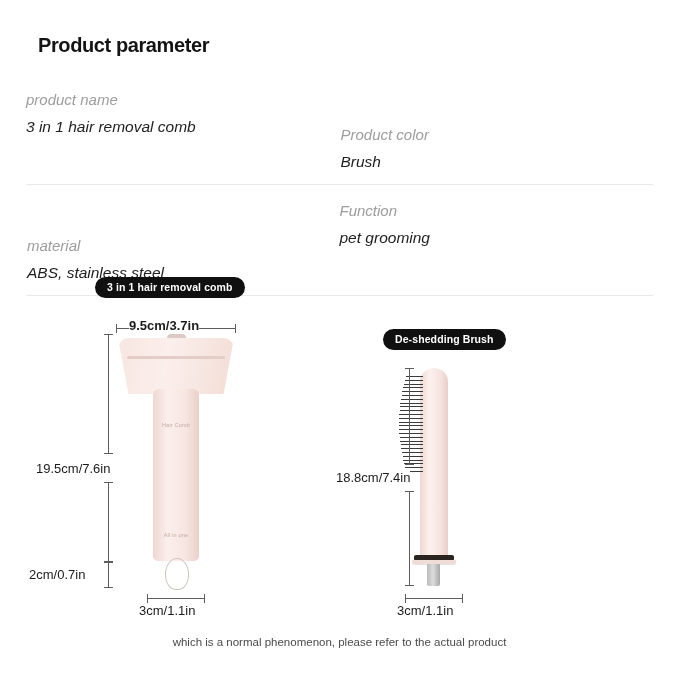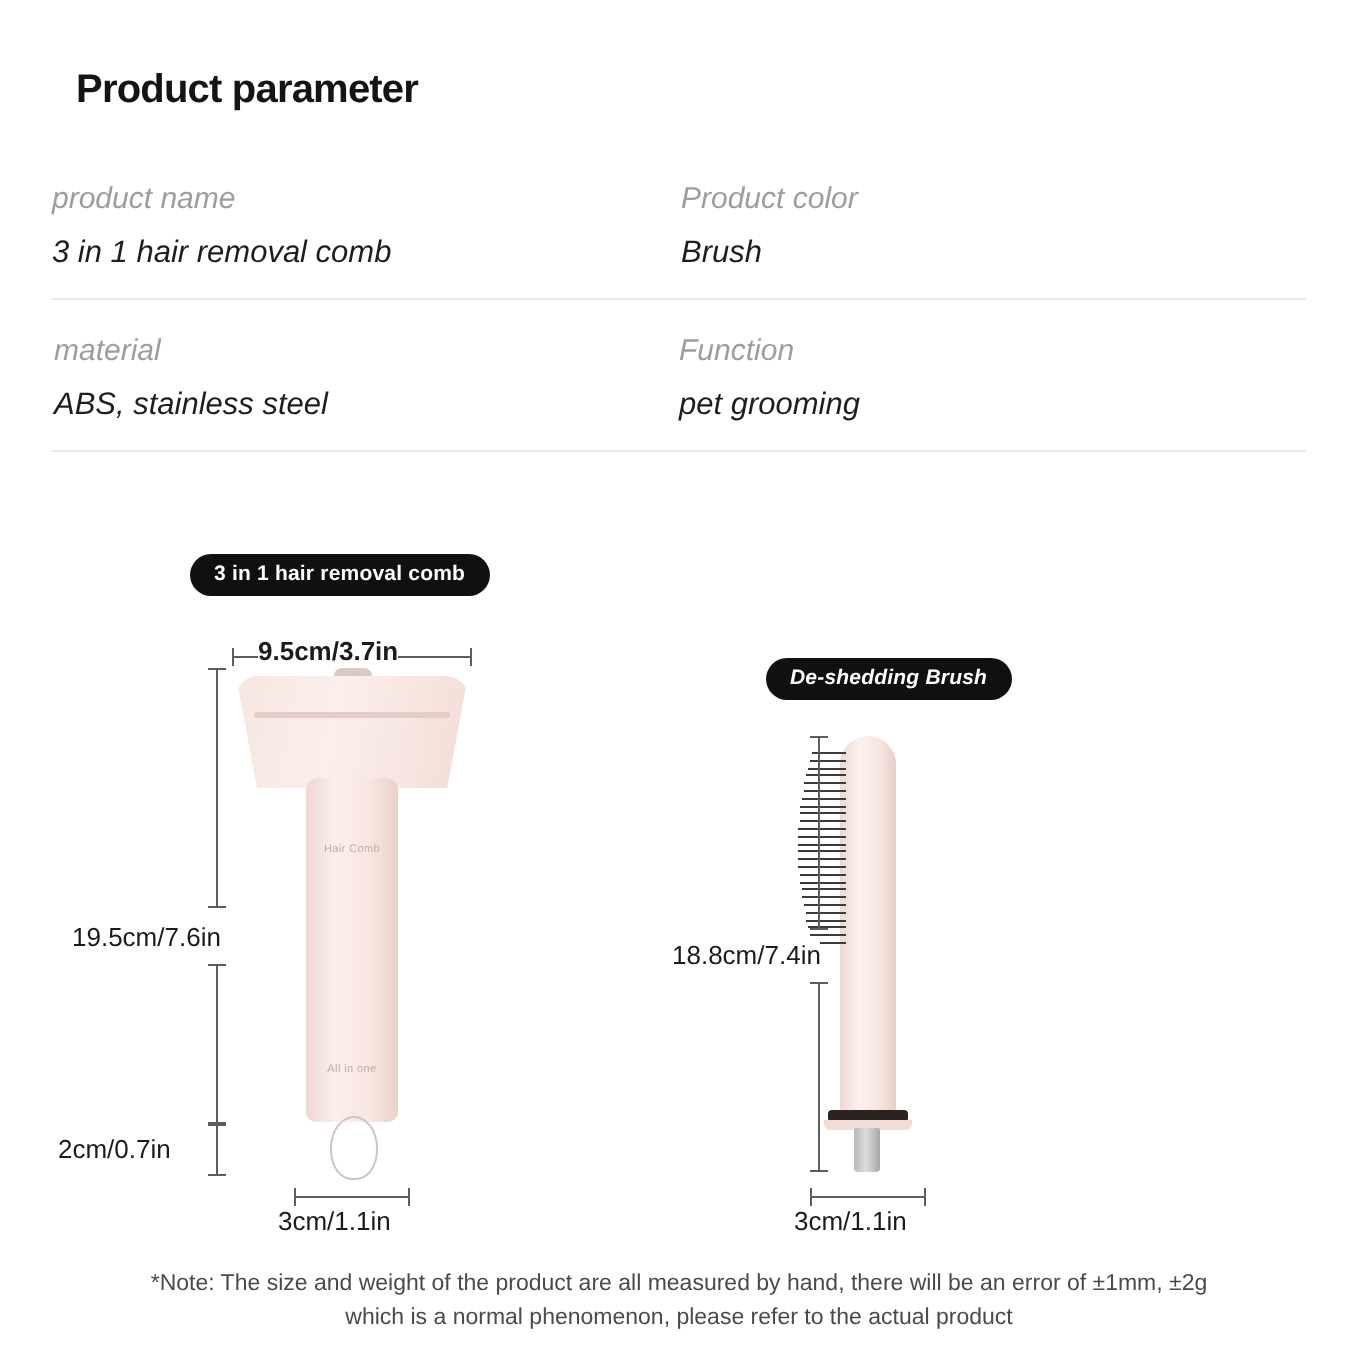--- a/index.html
+++ b/index.html
@@ -40,21 +40,21 @@
     display: flex;
     position: relative;
     padding-bottom: 12px;
     border-bottom: 1px solid #e9e9e9;
     margin-bottom: 16px;
   }
   .spec-cell {
     width: 50%;
     box-sizing: border-box;
   }
-  .spec-cell.right-cell { padding-left: 1px; }
+  .spec-cell.right-cell { padding-left: 1px; margin-top: 35px; }
   .spec-label {
     font-size: 15px;
     color: #9d9d9d;
     line-height: 20px;
     margin-bottom: 7px;
     font-weight: normal;
   }
   .spec-value {
     font-size: 15.5px;
     color: #1e1e1e;
@@ -75,21 +75,21 @@
     background: #101010;
     color: #ffffff;
     border-radius: 11px;
     font-size: 10.5px;
     font-weight: bold;
     padding: 4px 12px 5px 12px;
     white-space: nowrap;
     letter-spacing: 0.1px;
   }
   .badge-comb { left: 95px; top: 19px; }
-  .badge-brush { left: 383px; top: 71px; font-style: italic; }
+  .badge-brush { left: 383px; top: 71px; }
 
   .dim-text {
     position: absolute;
     font-size: 13px;
     color: #1b1b1b;
     white-space: nowrap;
     background: #ffffff;
     line-height: 15px;
   }
 
@@ -349,15 +349,14 @@
   <div class="rule-v" style="left:409px; top:110px; height:97px;"></div>
   <div class="rule-v" style="left:409px; top:233px; height:95px;"></div>
   <div class="dim-text" style="left:336px; top:212px;">18.8cm/7.4in</div>
 
   <div class="rule-h" style="left:405px; top:340px; width:58px;"></div>
   <div class="dim-text" style="left:397px; top:345px;">3cm/1.1in</div>
 
 </div>
 
 <div class="footnote">
-  <div>*Note: The size and weight of the product are all measured by hand, there will be an error of ±1mm, ±2g</div>
   <div>which is a normal phenomenon, please refer to the actual product</div>
 </div>
 
 </body></html>

